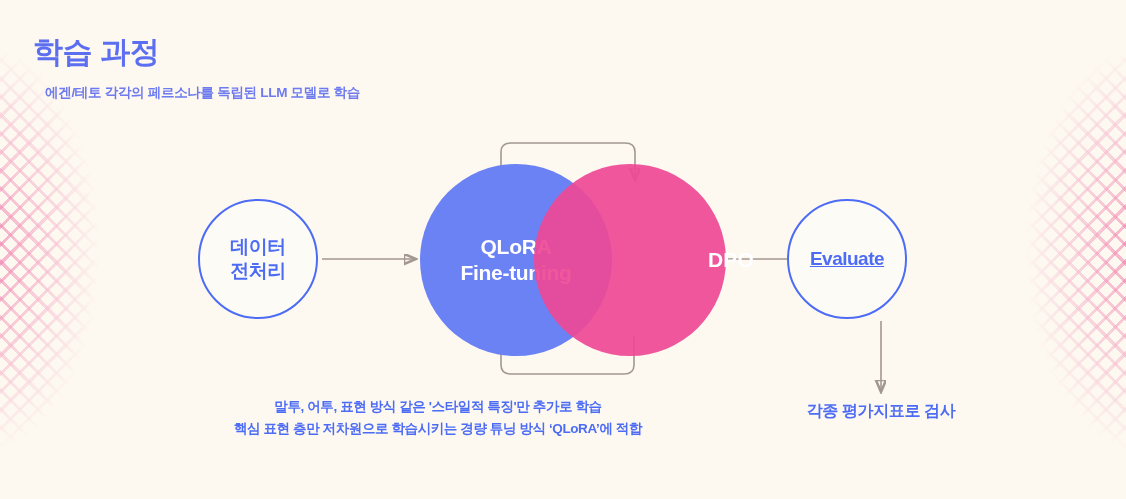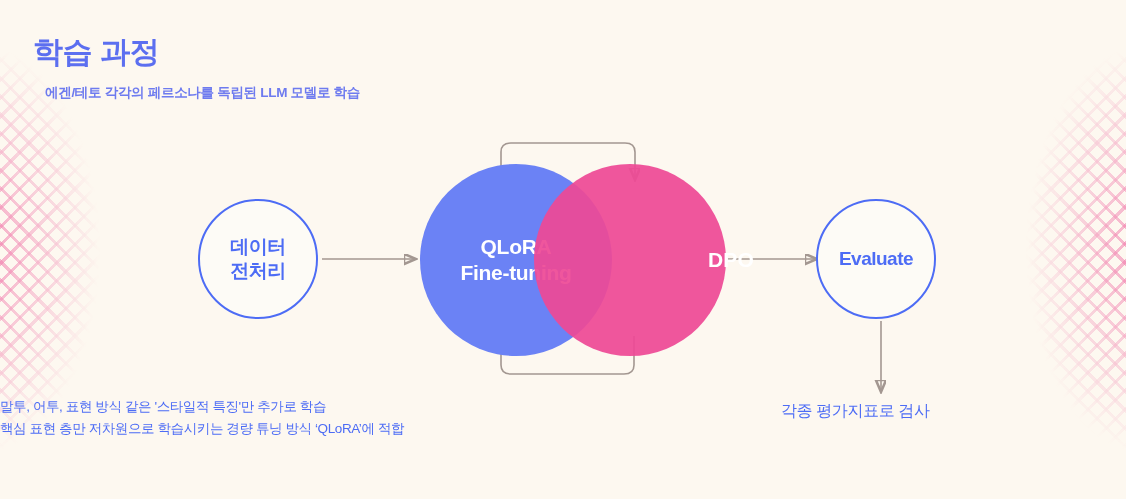--- a/index.html
+++ b/index.html
@@ -50,43 +50,44 @@
   }
   .node.outline {
     background:#FDFBF6;
     border:2.5px solid #4D6CF5;
     color:#4D6CF5;
     font-size:19px; font-weight:bold;
     letter-spacing:-0.5px;
     z-index:4;
   }
   .node-data      { left:198px; top:199px; width:120px; height:120px; }
-  .node-evaluate  { left:816px; top:199px; width:120px; height:120px; font-weight:normal; font-size:20px; }
+  .node-evaluate  { left:787px; top:199px; width:120px; height:120px; font-weight:normal; font-size:20px;text-decoration:underline; }
 
   .node-qlora {
     left:420px; top:164px; width:192px; height:192px;
     background:#6B82F5; color:#FFFFFF;
     font-size:21px; font-weight:bold; letter-spacing:-0.3px;
     z-index:2;
   }
   .node-dpo {
     left:534px; top:164px; width:192px; height:192px;
     background:rgba(238,73,150,0.93); color:#FFFFFF;
     font-size:21px; font-weight:bold; letter-spacing:0.2px;
     z-index:3;
     justify-content:flex-end;
   }
   .node-dpo .node-label { transform:translateX(28px); }
 
   
   .caption {
     position:absolute;
     color:#4D6CF5;
-    font-size:13.5px; font-weight:normal;
+    font-size:13.5px; font-weight:bold;
     letter-spacing:-0.4px;
+    text-align:center;
     line-height:1.65;
     white-space:nowrap;
   }
   .caption-main  { left:0; right:0; top:396px; width:1126px; padding-right:250px; }
   .caption-right { left:781px; top:398px; width:200px; font-size:16px; }
 
   svg.links { position:absolute; left:0; top:0; width:1126px; height:499px; z-index:1; }
   svg.links path, svg.links line { fill:none; stroke:#A39791; stroke-width:1.6px; }
 </style>
 </head>

